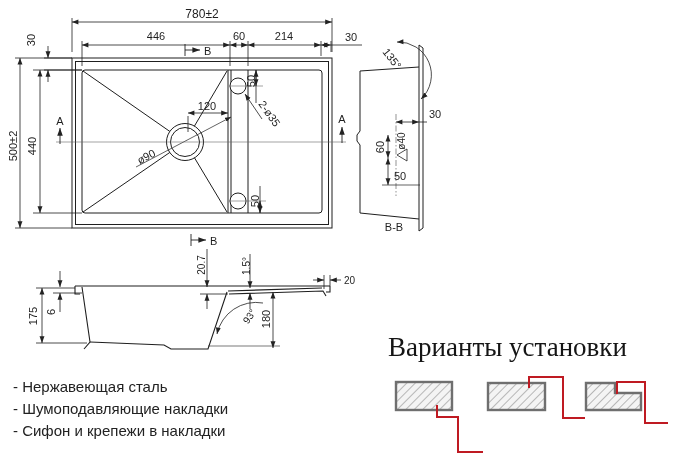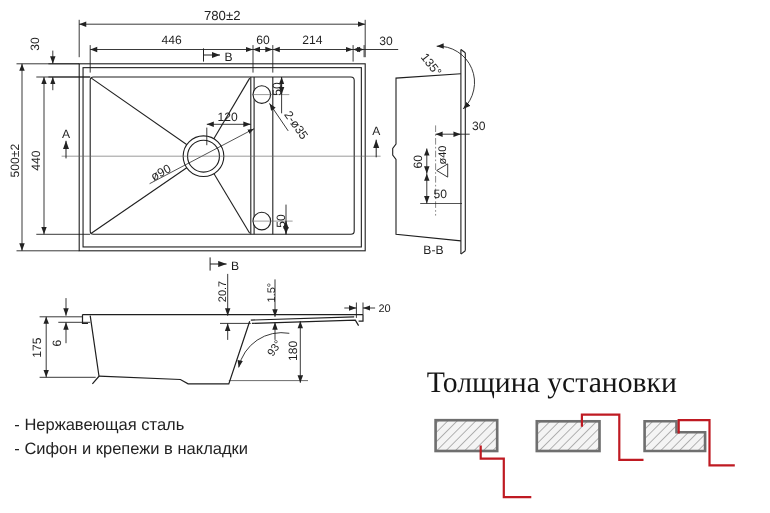--- a/index.html
+++ b/index.html
@@ -216,20 +216,21 @@
       <rect x="488" y="383" width="57" height="27" fill="url(#hatch)" stroke="#6f6f6f" stroke-width="2.4"></rect>
       <path d="M529,388 L529,377 L563,377 L563,418 L585,418" fill="none" stroke="#bf1a22" stroke-width="2"></path>
     </g>
     <g>
       <path d="M586,383 L615,383 L615,393 L641,393 L641,410 L586,410 Z" fill="url(#hatch)" stroke="#6f6f6f" stroke-width="2.4"></path>
       <path d="M617,394 L617,382 L645,382 L645,423 L668,423" fill="none" stroke="#bf1a22" stroke-width="2"></path>
     </g>
   </g>
 </svg>
 
-<div id="install-title">Толщина установки</div>
+<div id="install-title">Варианты установки</div>
 
 <div id="features">
   <div class="feat">- Нержавеющая сталь</div>
+  <div class="feat">- Шумоподавляющие накладки</div>
   <div class="feat">- Сифон и крепежи в накладки</div>
 </div>
 
 </div>
 
 </body></html>

